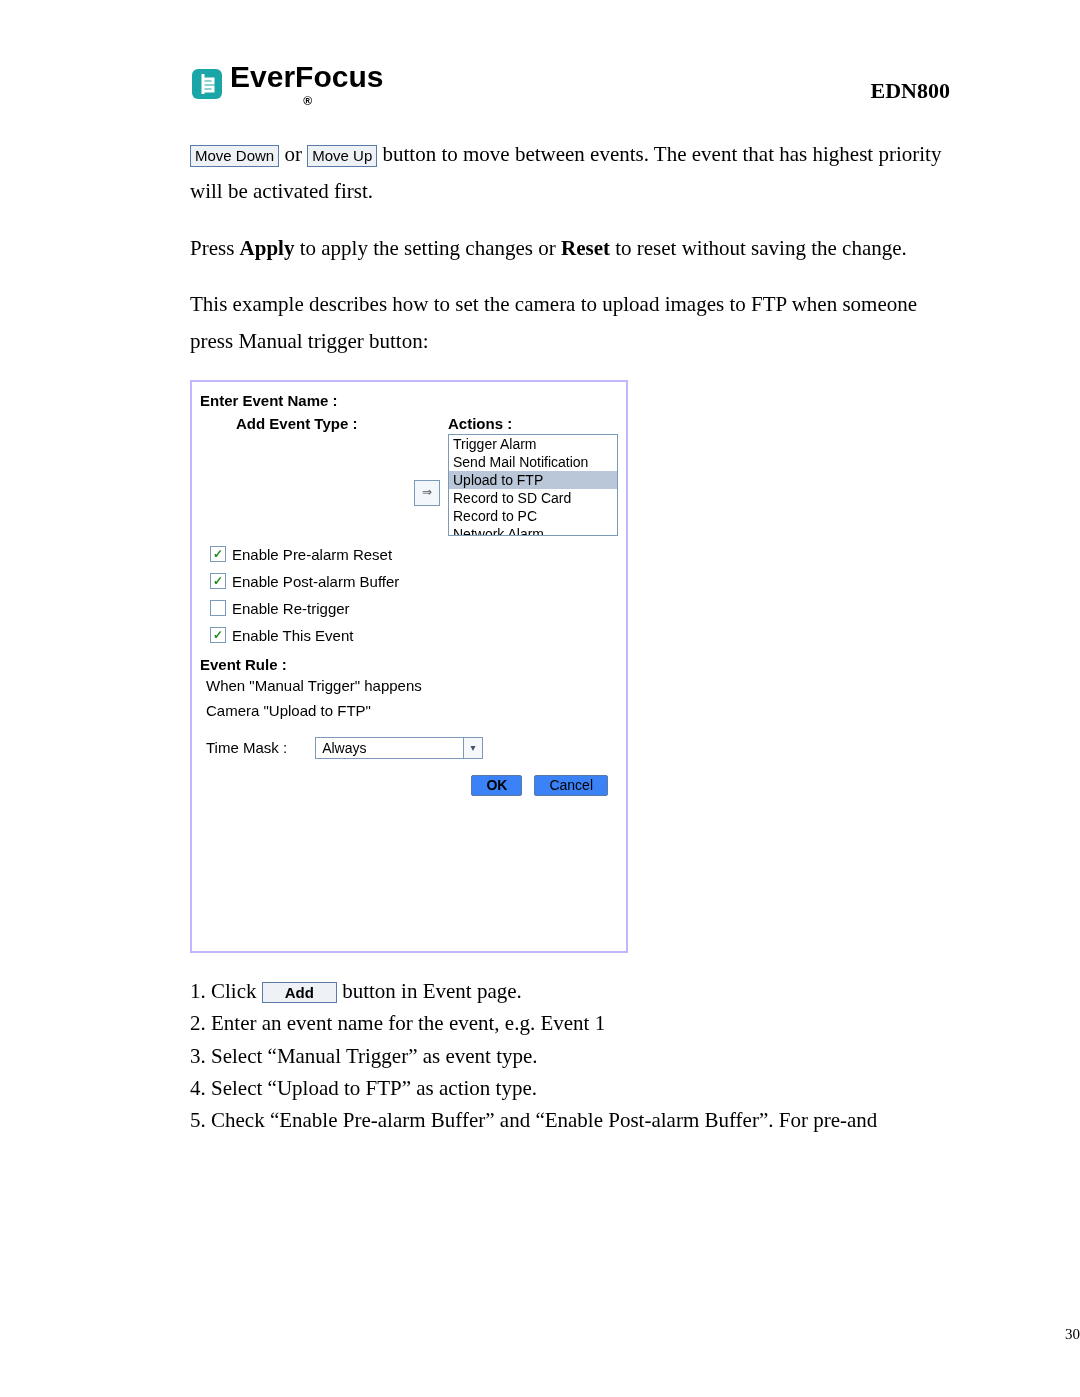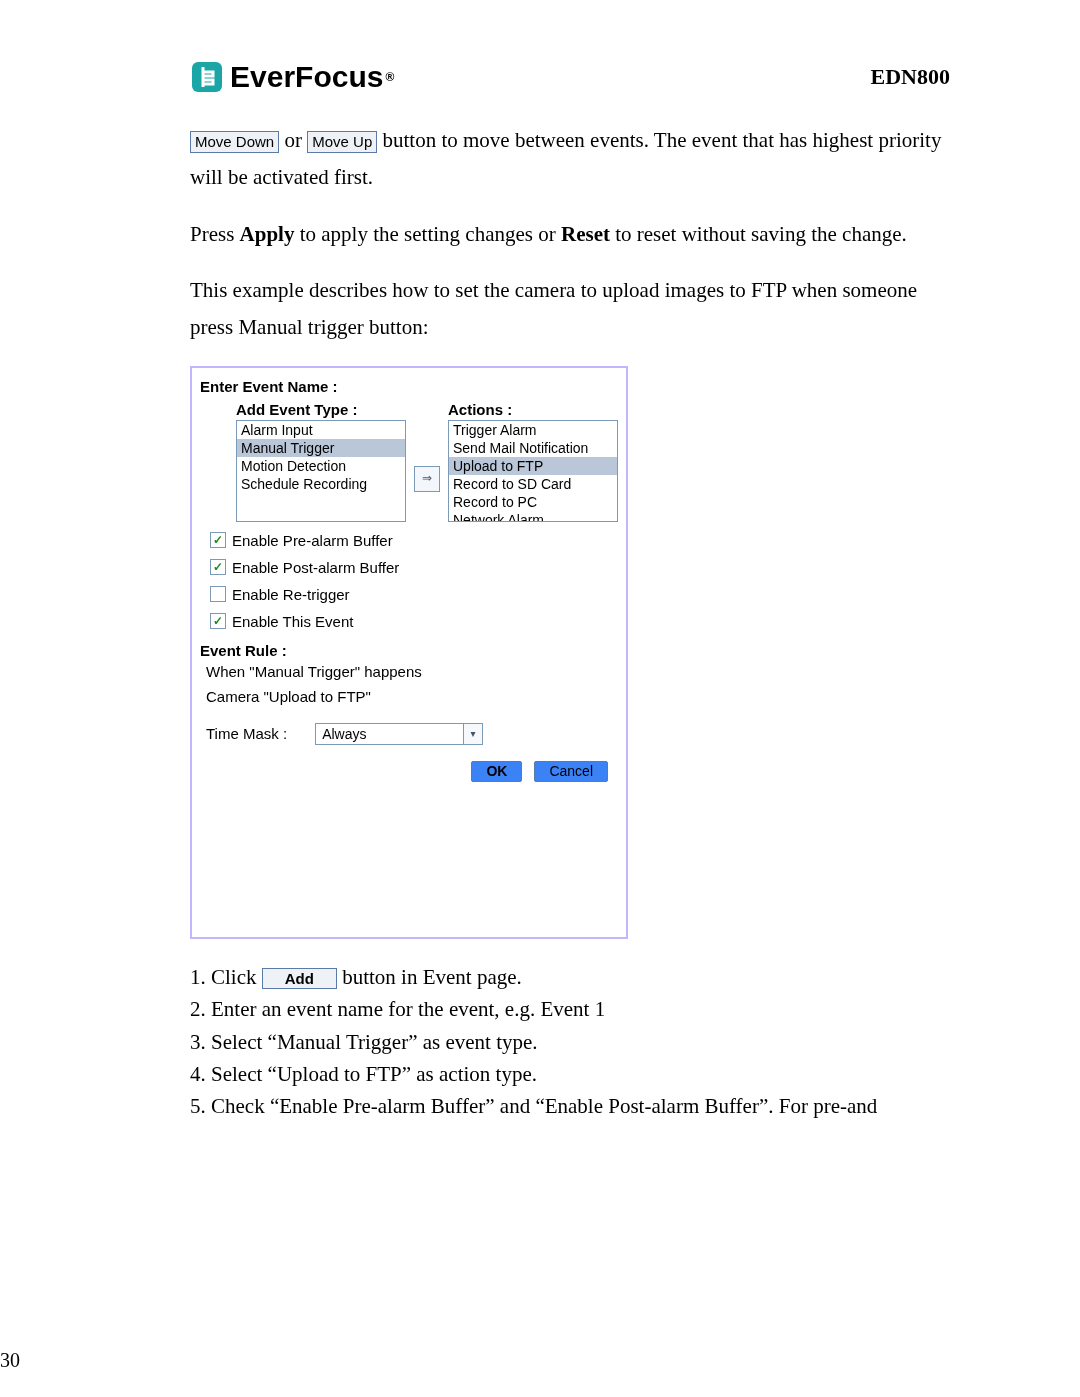--- a/index.html
+++ b/index.html
@@ -27,20 +27,21 @@
     align-items: center;
     gap: 6px;
   }
   .logo-text {
     font-family: Arial, Helvetica, sans-serif;
     font-weight: bold;
     font-size: 30px;
     color: #000;
     display: flex;
     align-items: center;
+    flex-direction: column;
   }
   .logo-text .r {
     font-size: 12px;
     vertical-align: top;
     margin-left: 2px;
   }
   .model {
     font-family: "Times New Roman", serif;
     font-weight: bold;
     font-size: 22px;
@@ -179,25 +180,25 @@
     padding: 1px 14px 2px 14px;
     border-radius: 2px;
   }
   .steps {
     font-size: 21px;
     line-height: 1.4;
   }
   .steps .step { margin: 0 0 3px 0; }
   .page-num {
     position: absolute;
-    bottom: 25px;
+    bottom: 54px;
     left: 0;
     width: 100%;
-    text-align: left;
-    font-size: 20px;
+    text-align: right;
+    font-size: 15px;
   }
 </style>
 </head>
 <body>
 
 <div class="page">
 
   <div class="header-row">
     <div class="logo-block">
       <svg width="34" height="34" viewBox="0 0 34 34">
@@ -221,44 +222,38 @@
     </p>
     <p>This example describes how to set the camera to upload images to FTP when someone press Manual trigger button:</p>
   </div>
 
   <div class="screenshot">
     <div class="ss-label">Enter Event Name :</div>
 
     <div class="row2">
       <div class="col">
         <div class="ss-label">Add Event Type :</div>
-        <div class="listbox">
-          <div class="item">Alarm Input</div>
-          <div class="item sel">Manual Trigger</div>
-          <div class="item">Motion Detection</div>
-          <div class="item">Schedule Recording</div>
-        </div>
       </div>
       <div class="arrow-btn">⇒</div>
       <div class="col">
         <div class="ss-label">Actions :</div>
         <div class="listbox">
           <div class="item">Trigger Alarm</div>
           <div class="item">Send Mail Notification</div>
           <div class="item sel">Upload to FTP</div>
           <div class="item">Record to SD Card</div>
           <div class="item">Record to PC</div>
           <div class="item">Network Alarm</div>
         </div>
       </div>
     </div>
 
     <div class="cb-row">
       <span class="cb">✓</span>
-      <span>Enable Pre-alarm Buffer</span>
+      <span>Enable Pre-alarm Reset</span>
     </div>
     <div class="cb-row">
       <span class="cb">✓</span>
       <span>Enable Post-alarm Buffer</span>
     </div>
     <div class="cb-row">
       <span class="cb"></span>
       <span>Enable Re-trigger</span>
     </div>
     <div class="cb-row">

